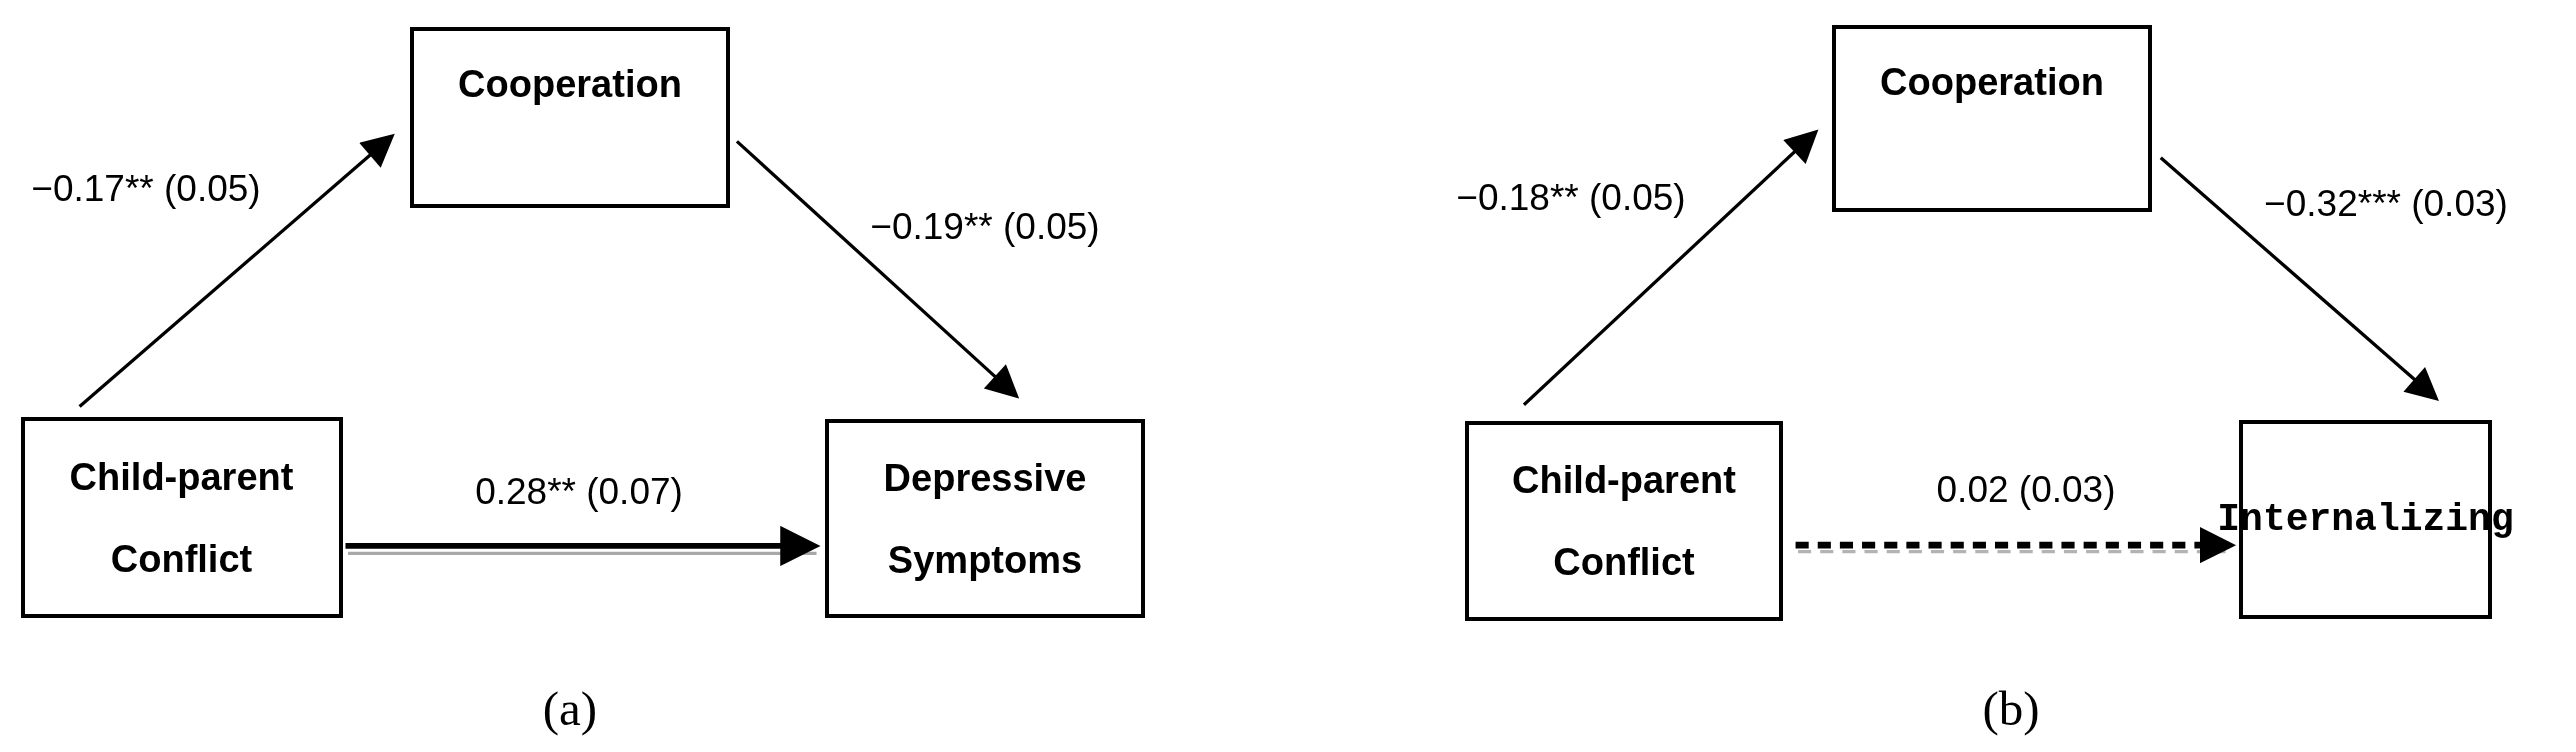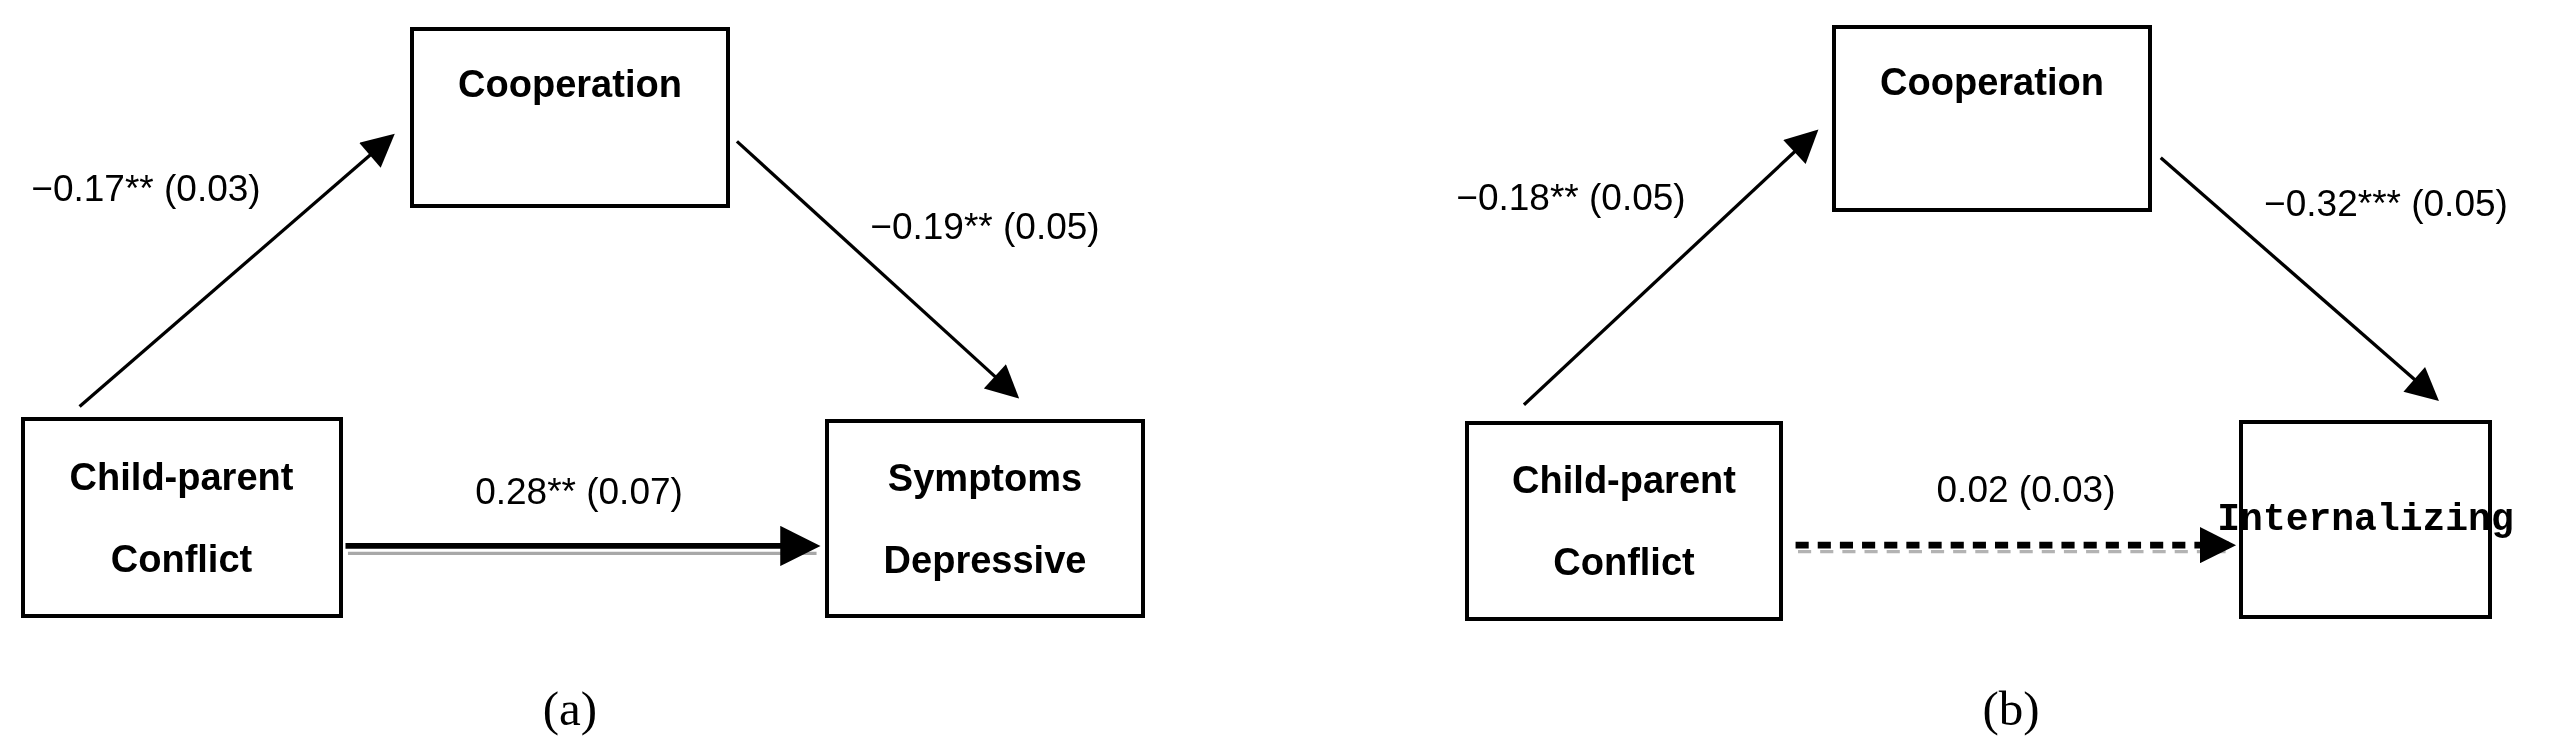--- a/index.html
+++ b/index.html
@@ -94,40 +94,40 @@
 
   <section>
     <div class="node mediator coop-a">
       <span>Cooperation</span>
     </div>
     <div class="node conflict-a">
       <span>Child-parent</span>
       <span>Conflict</span>
     </div>
     <div class="node outcome-a">
+      <span>Depressive</span>
       <span>Symptoms</span>
-      <span>Depressive</span>
     </div>
-    <div class="path-label label-a-xm">−0.17** (0.03)</div>
+    <div class="path-label label-a-xm">−0.17** (0.05)</div>
     <div class="path-label label-a-my">−0.19** (0.05)</div>
     <div class="path-label label-a-xy">0.28** (0.07)</div>
     <div class="caption caption-a">(a)</div>
   </section>
 
   <section>
     <div class="node mediator coop-b">
       <span>Cooperation</span>
     </div>
     <div class="node conflict-b">
       <span>Child-parent</span>
       <span>Conflict</span>
     </div>
     <div class="node outcome-b">
       <span>Internalizing</span>
     </div>
     <div class="path-label label-b-xm">−0.18** (0.05)</div>
-    <div class="path-label label-b-my">−0.32*** (0.05)</div>
+    <div class="path-label label-b-my">−0.32*** (0.03)</div>
     <div class="path-label label-b-xy">0.02 (0.03)</div>
     <div class="caption caption-b">(b)</div>
   </section>
 
 </div>
 
 
 </body></html>

